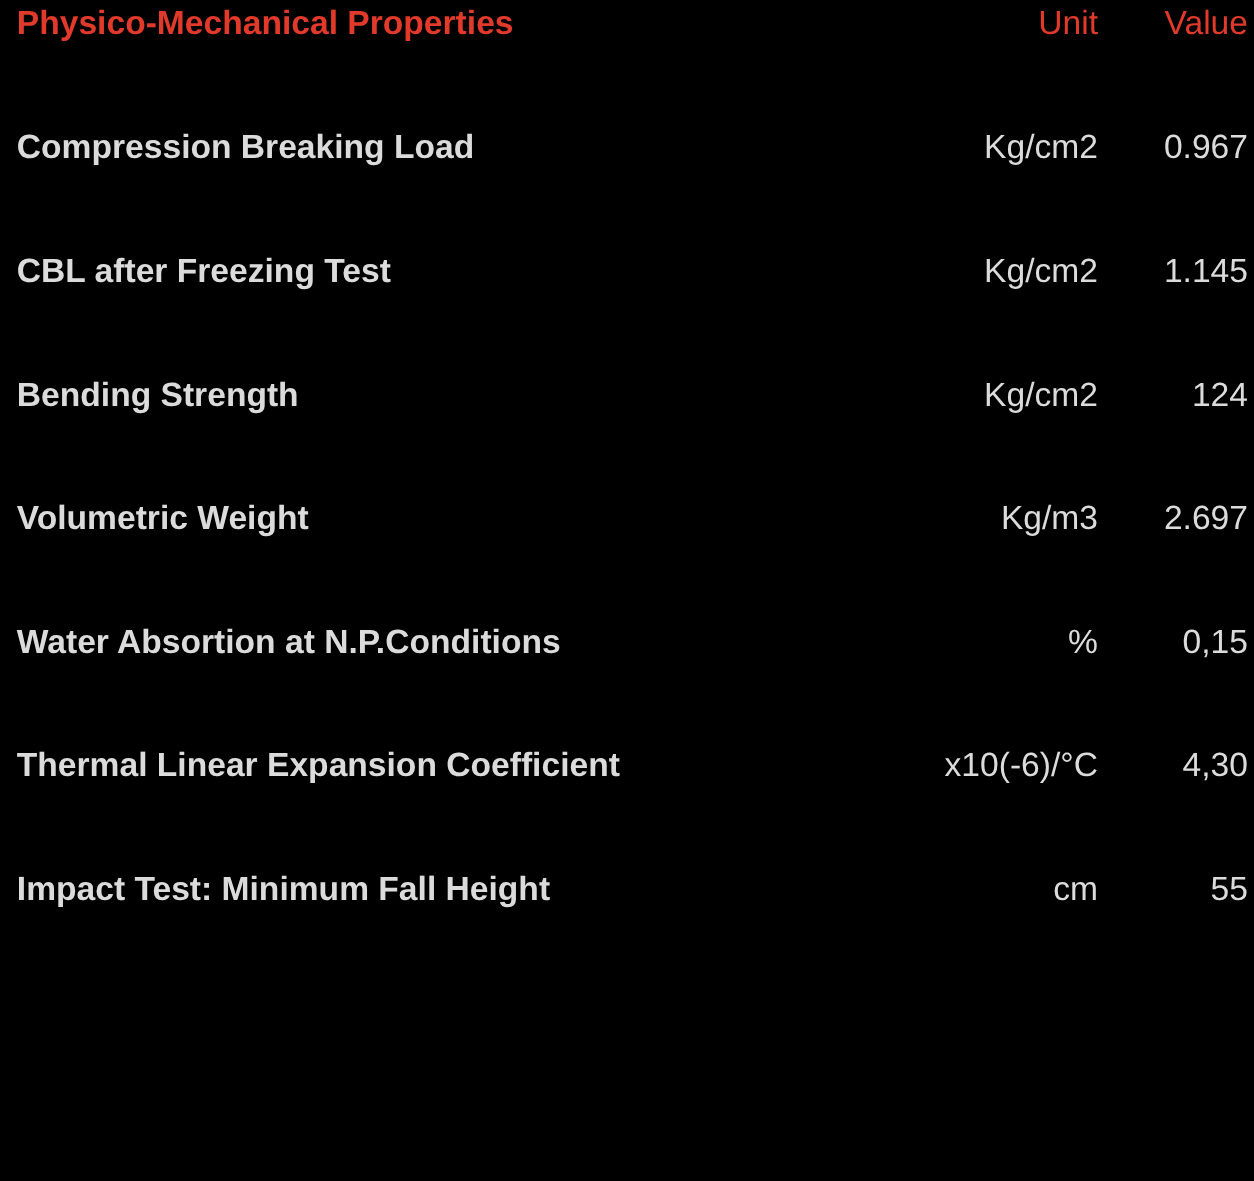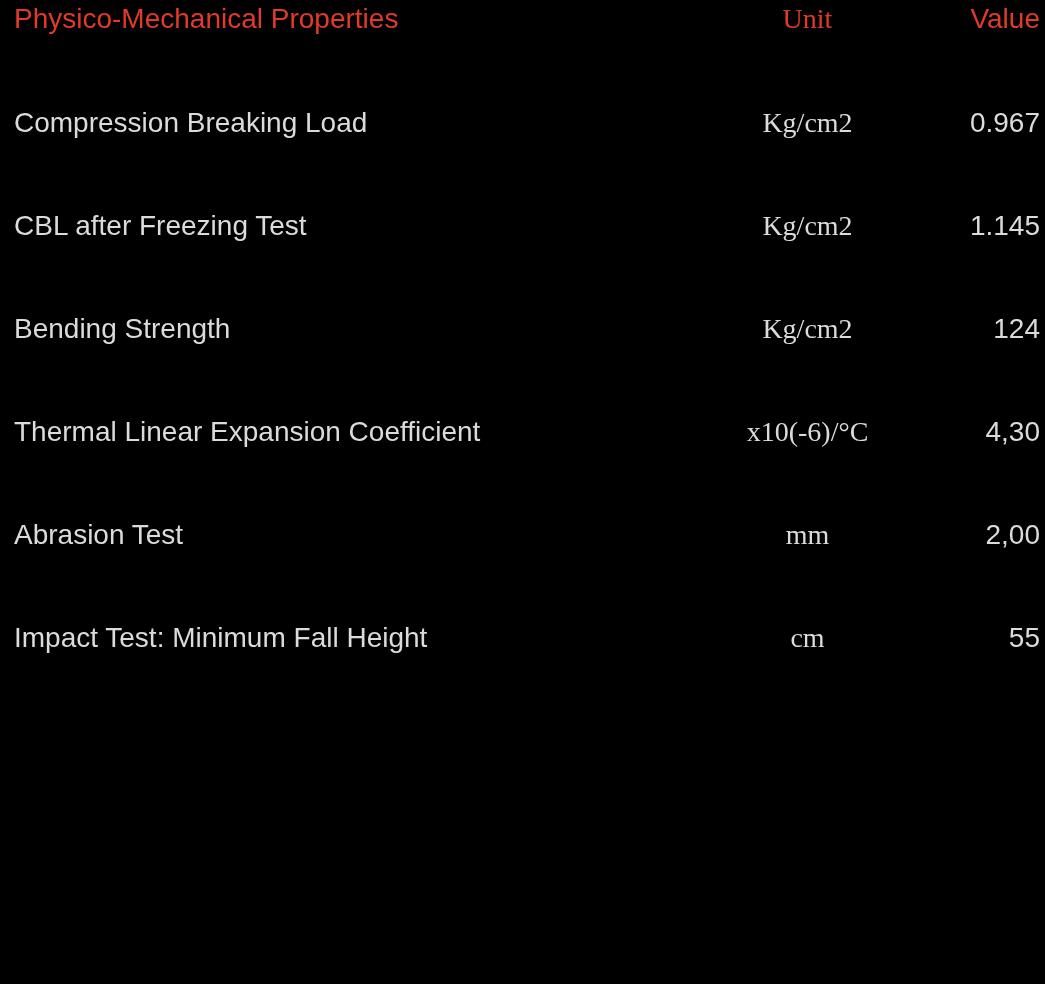--- a/index.html
+++ b/index.html
@@ -33,25 +33,25 @@
   tbody tr { height: 103px; }
   tbody td {
     vertical-align: middle;
     color: var(--row-text, #dbdbdb);
   }
   .c-prop {
     text-align: left;
     padding-left: 14px;
     white-space: nowrap;
     overflow: hidden;
+    font-weight: bold;
   }
   .c-unit {
-    text-align: center;
+    text-align: right;
     white-space: nowrap;
-    font-family: Liberation Serif, serif;
   }
   .c-val {
     text-align: right;
     padding-right: 5px;
     white-space: nowrap;
   }
 </style>
 </head>
 <body>
 
@@ -78,28 +78,33 @@
       <td class="c-prop">CBL after Freezing Test</td>
       <td class="c-unit">Kg/cm2</td>
       <td class="c-val">1.145</td>
     </tr>
     <tr>
       <td class="c-prop">Bending Strength</td>
       <td class="c-unit">Kg/cm2</td>
       <td class="c-val">124</td>
     </tr>
     <tr>
+      <td class="c-prop">Volumetric Weight</td>
+      <td class="c-unit">Kg/m3</td>
+      <td class="c-val">2.697</td>
+    </tr>
+    <tr>
+      <td class="c-prop">Water Absortion at N.P.Conditions</td>
+      <td class="c-unit">%</td>
+      <td class="c-val">0,15</td>
+    </tr>
+    <tr>
       <td class="c-prop">Thermal Linear Expansion Coefficient</td>
       <td class="c-unit">x10(-6)/°C</td>
       <td class="c-val">4,30</td>
-    </tr>
-    <tr>
-      <td class="c-prop">Abrasion Test</td>
-      <td class="c-unit">mm</td>
-      <td class="c-val">2,00</td>
     </tr>
     <tr>
       <td class="c-prop">Impact Test: Minimum Fall Height</td>
       <td class="c-unit">cm</td>
       <td class="c-val">55</td>
     </tr>
   </tbody>
 </table>
 
 </body></html>

